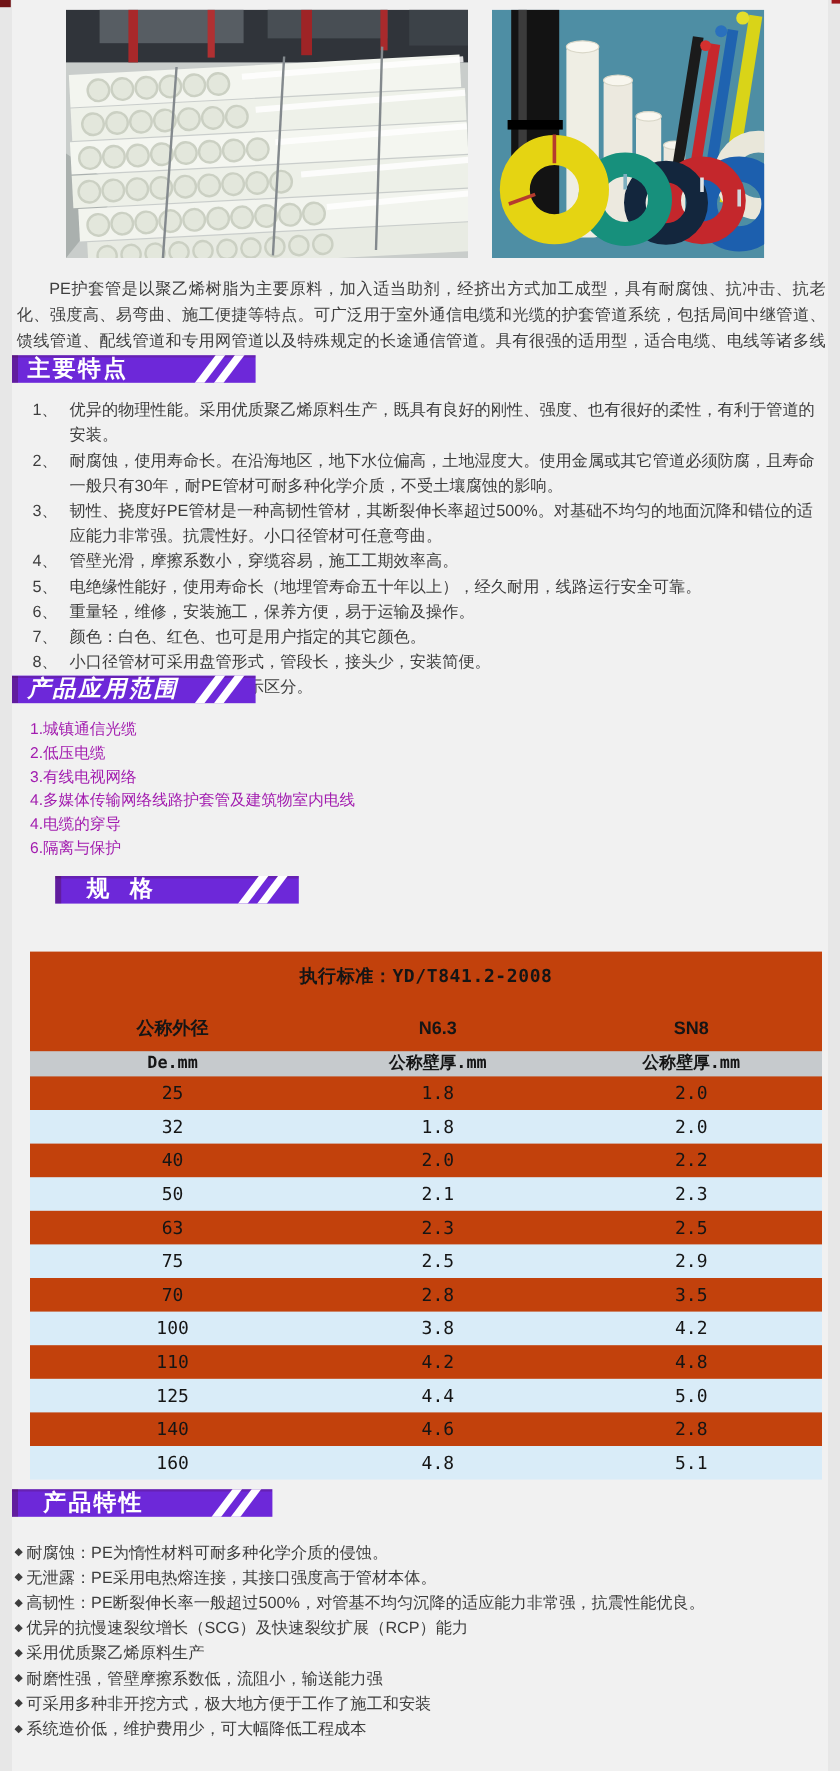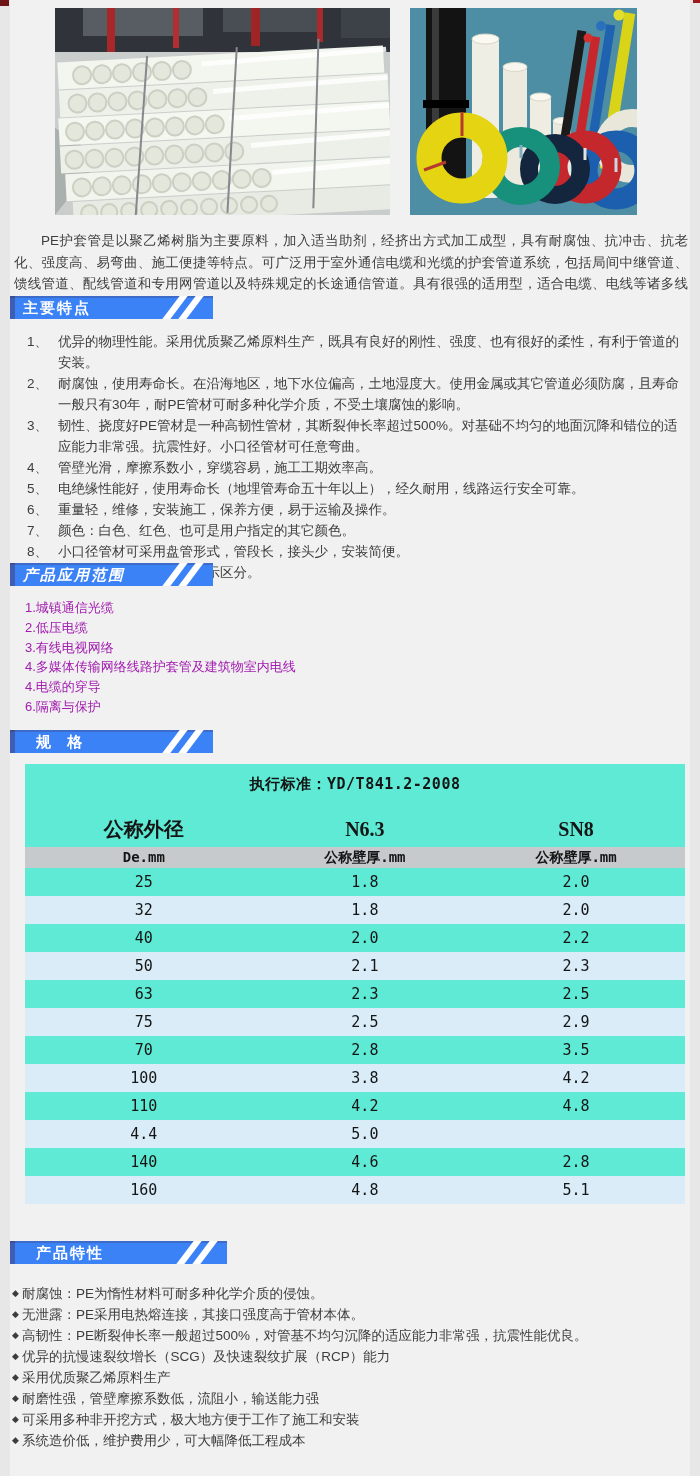--- a/index.html
+++ b/index.html
@@ -13,47 +13,47 @@
   .photo { position:absolute; top:8px; overflow:hidden; }
   .photo svg { display:block; }
   .photo-pipes { left:55px; width:335px; height:207px; }
   .photo-coils { left:410px; width:227px; height:207px; }
 
   .intro { position:absolute; left:14px; top:230px; width:674px;
            font-size:13.5px; line-height:21.6px; color:#3e3e3e; text-indent:2em;
            text-align:justify; }
 
   .band { position:absolute; left:10px; width:203px; height:23px;
-          background:#3b82f6; color:#ffffff; font-weight:bold; font-size:15px;
+          background:#6d28d9; color:#ffffff; font-weight:bold; font-size:19px;
           line-height:23px; padding-left:13px; letter-spacing:2px; overflow:hidden;
           box-shadow: inset 5px 0 0 rgba(70,4,6,.28), inset 0 2px 0 rgba(70,4,6,.18); }
   .band--features { top:296px; }
   .band--apps { top:563px;font-style:italic; }
-  .band--specs { top:730px; padding-left:26px; letter-spacing:6px; }
+  .band--specs { top:730px; padding-left:26px; letter-spacing:6px;margin-left:36px; }
   .band--chars { top:1241px; width:217px; padding-left:26px; }
   .slashes { position:absolute; right:18px; top:-6px; bottom:-6px;
              display:flex; gap:8px; transform:skewX(-37deg); }
   .slashes i { display:block; width:8px; height:100%; background:#ffffff; }
 
   .features-list { position:absolute; left:27px; top:331px; width:663px;
                    font-size:13.5px; line-height:21px; color:#3d3d3d; }
   .feature-item { display:flex; }
   .feature-num { flex:none; width:31px; }
   .feature-text { flex:1; }
 
   .apps-list { position:absolute; left:25px; top:598px; width:660px;
                font-size:13px; line-height:19.8px; color:#a21caf; }
 
-  .spec-panel { position:absolute; left:25px; top:764px; width:660px; height:437px;
-                background:#5eead4; color:#151515; }
+  .spec-panel { position:absolute; left:25px; top:793px; width:660px; height:437px;
+                background:#c2410c; color:#151515; }
   .spec-title { padding-top:11px; text-align:center; font-size:15px; font-weight:bold;
                 font-family:"DejaVu Sans Mono","Liberation Mono",monospace; letter-spacing:.5px; }
   .spec-grid { display:grid; grid-template-columns:36% 31% 33%; text-align:center; }
-  .spec-colheads { margin-top:23px; font-size:20px; font-weight:bold;
-                   font-family:Liberation Serif, serif; height:24px; line-height:24px; }
+  .spec-colheads { margin-top:23px; font-size:15px; font-weight:bold;
+                   font-family:Liberation Sans, sans-serif; height:24px; line-height:24px; }
   .spec-subheads { margin-top:6px; background:#c6cacd; height:21px; line-height:21px;
                    font-size:14px; font-weight:bold;
                    font-family:"DejaVu Sans Mono","Liberation Mono",monospace; }
   .spec-rows { }
   .spec-row { display:grid; grid-template-columns:36% 31% 33%; text-align:center;
               height:28px; line-height:28px; font-size:15px;
               font-family:"DejaVu Sans Mono","Liberation Mono",monospace; }
   .spec-row:nth-child(even) { background:#d9ecf8; }
 
   .chars-list { position:absolute; left:12px; top:1283px; width:676px;
@@ -335,20 +335,21 @@
           <span>100</span>
           <span>3.8</span>
           <span>4.2</span>
         </div>
       <div class="spec-row">
           <span>110</span>
           <span>4.2</span>
           <span>4.8</span>
         </div>
       <div class="spec-row">
+          <span>125</span>
           <span>4.4</span>
           <span>5.0</span>
         </div>
       <div class="spec-row">
           <span>140</span>
           <span>4.6</span>
           <span>2.8</span>
         </div>
       <div class="spec-row">
           <span>160</span>

